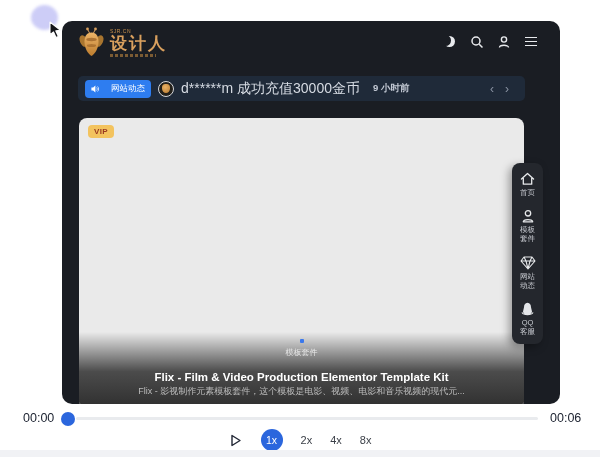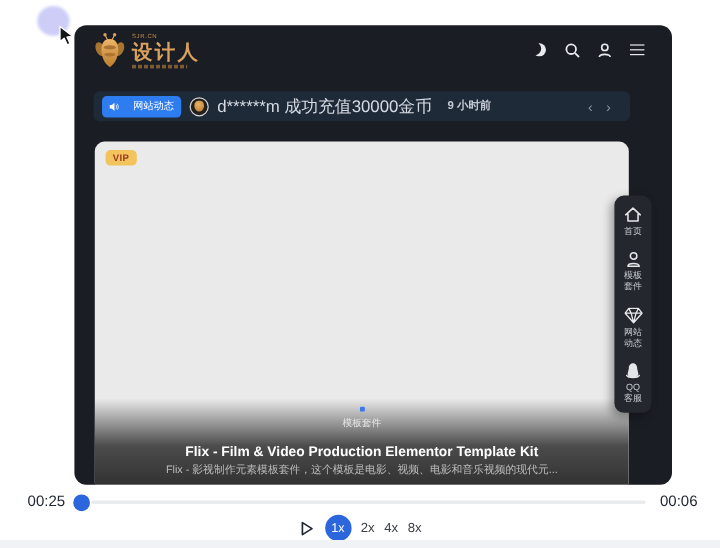--- a/index.html
+++ b/index.html
@@ -72,21 +72,21 @@
   .time-label { position:absolute; top:411px; color:#202634; font-size:12.5px; font-weight:500; }
   .t-start { left:23px; }
   .t-end { left:550px; }
   .track { position:absolute; left:76px; top:417px; width:462px; height:3px;
            background:#e9ebee; border-radius:2px; }
   .handle { position:absolute; left:61px; top:412px; width:14px; height:14px;
             border-radius:50%; background:#2b66dd; cursor:pointer; }
 
   
   .controls { position:absolute; left:0; right:0; top:429px; display:flex;
-              align-items:center; justify-content:center; gap:8px; }
+              align-items:center; justify-content:center; gap:18px; }
   .play-btn { width:14px; height:14px; display:flex; align-items:center; justify-content:center; cursor:pointer; }
   .speed { font-size:11px; color:#3a3f47; cursor:pointer; }
   .speed.active { width:22px; height:22px; background:#2b66dd; color:#fff; border-radius:50%;
               display:flex; align-items:center; justify-content:center; font-size:10.5px; }
 
   .bottom-strip { position:absolute; left:0; right:0; bottom:0; height:7px; background:#f1f2f5; }
 </style>
 </head>
 <body>
 
@@ -203,21 +203,21 @@
         <span class="sb-label">QQ客服</span>
       </div>
     </div>
 
   </div>
 
   <svg class="cursor" width="15" height="18" viewBox="0 0 15 18">
     <path d="M1 1 L11.5 9.2 L6.8 9.9 L9.4 15.4 L7 16.4 L4.5 10.9 L1 13.6 Z" fill="#15161a" stroke="#ffffff" stroke-width="1.1" stroke-linejoin="round"></path>
   </svg>
 
-  <span class="time-label t-start">00:25</span>
+  <span class="time-label t-start">00:00</span>
   <div class="track"></div>
   <div class="handle"></div>
   <span class="time-label t-end">00:06</span>
 
   <div class="controls">
     <span class="play-btn">
       <svg width="12" height="13" viewBox="0 0 12 13">
         <path d="M2 1.5 L10 6.5 L2 11.5 Z" fill="none" stroke="#202634" stroke-width="1.4" stroke-linejoin="round"></path>
       </svg>
     </span>

